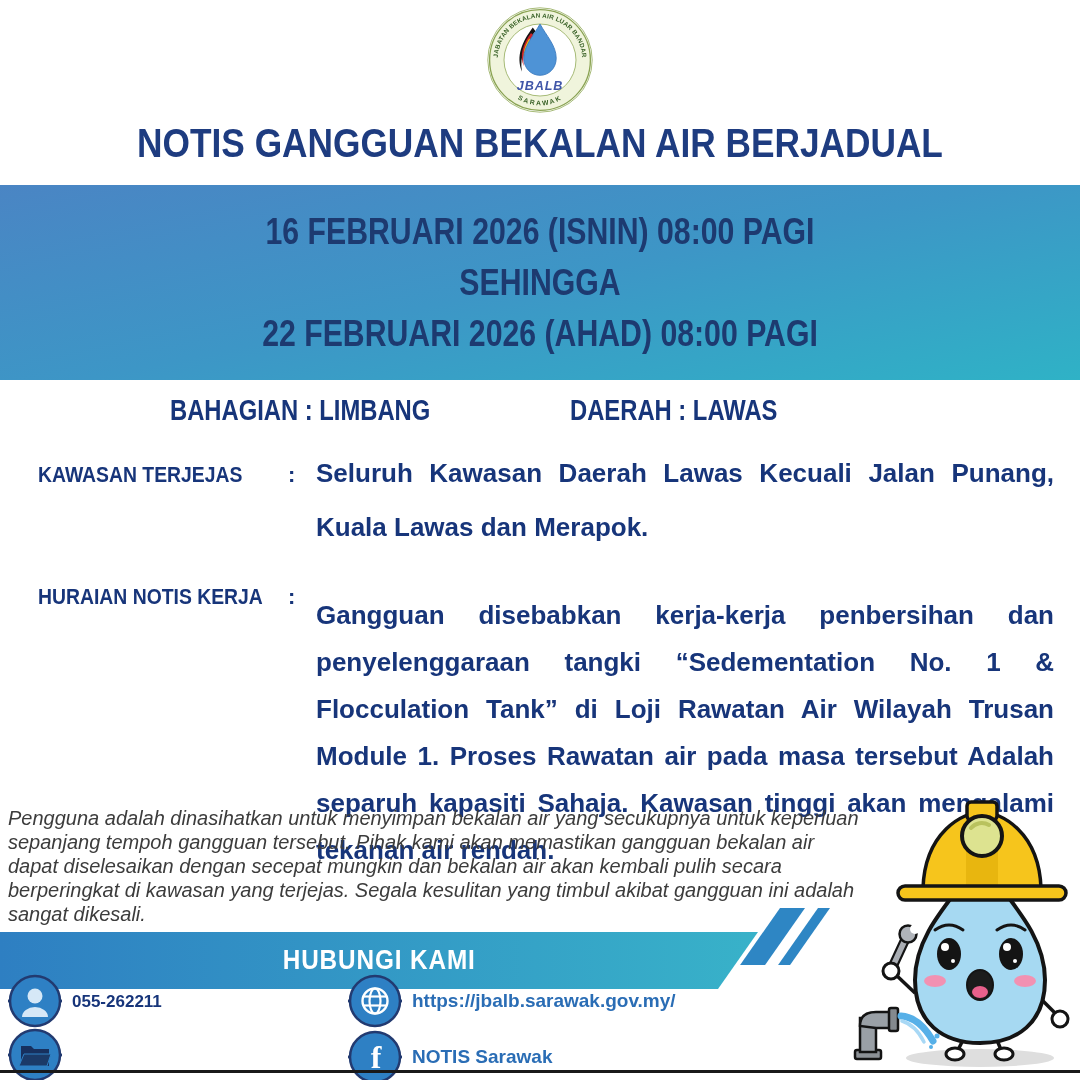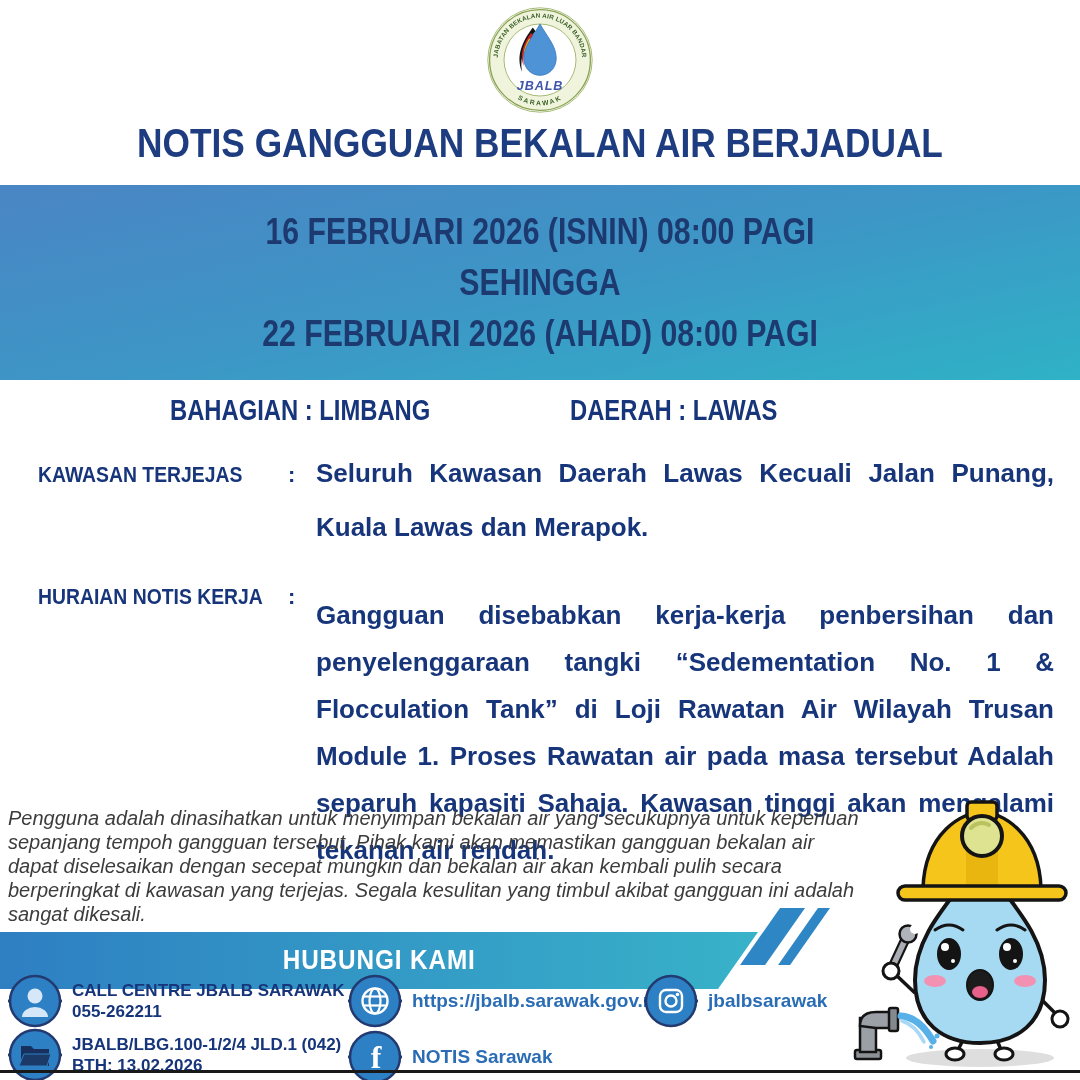--- a/index.html
+++ b/index.html
@@ -119,37 +119,32 @@
 
   <div class="contact-item ci-1">
     <svg width="54" height="54" viewBox="-27 -27 54 54">
       <circle r="25" fill="#2e80c4" stroke="#223a70" stroke-width="2.5"></circle>
       <circle cx="-26.5" cy="0" r="1.4" fill="#223a70"></circle>
         <circle cx="26.5" cy="0" r="1.4" fill="#223a70"></circle>
       <circle cx="0" cy="-5" r="7.5" fill="#d6e8f7"></circle>
       <path d="M-13,16 a13,10 0 0 1 26,0 z" fill="#d6e8f7"></path>
     </svg>
     <div class="contact-text">
-      <div class="contact-line-sm">CALL CENTRE JBALB SARAWAK</div>
       <div class="contact-line-sm">055-262211</div>
     </div>
   </div>
 
   <div class="contact-item ci-2">
     <svg width="54" height="54" viewBox="-27 -27 54 54">
       <circle r="25" fill="#2e80c4" stroke="#223a70" stroke-width="2.5"></circle>
       <circle cx="-26.5" cy="0" r="1.4" fill="#223a70"></circle>
         <circle cx="26.5" cy="0" r="1.4" fill="#223a70"></circle>
       <path d="M-14,-9 h10 l3,3 h15 v17 h-28 z" fill="#17305e"></path>
       <path d="M-11,-1 h27 l-4,12 h-28 z" fill="#1b3a68" stroke="#2e80c4" stroke-width="1"></path>
     </svg>
-    <div class="contact-text">
-      <div class="contact-line-sm">JBALB/LBG.100-1/2/4 JLD.1 (042)</div>
-      <div class="contact-line-sm">BTH: 13.02.2026</div>
-    </div>
   </div>
 
   <div class="contact-item ci-3">
     <svg width="54" height="54" viewBox="-27 -27 54 54">
       <circle r="25" fill="#2e80c4" stroke="#223a70" stroke-width="2.5"></circle>
       <circle cx="-26.5" cy="0" r="1.4" fill="#223a70"></circle>
         <circle cx="26.5" cy="0" r="1.4" fill="#223a70"></circle>
       <circle r="12.5" fill="none" stroke="#ffffff" stroke-width="2.4"></circle>
       <ellipse rx="5.5" ry="12.5" fill="none" stroke="#ffffff" stroke-width="2.2"></ellipse>
       <line x1="-12" y1="-4.5" x2="12" y2="-4.5" stroke="#ffffff" stroke-width="2.2"></line>
@@ -165,33 +160,20 @@
       <circle r="25" fill="#2e80c4" stroke="#223a70" stroke-width="2.5"></circle>
       <circle cx="-26.5" cy="0" r="1.4" fill="#223a70"></circle>
         <circle cx="26.5" cy="0" r="1.4" fill="#223a70"></circle>
       <text x="1" y="11" text-anchor="middle" font-family="Liberation Serif, serif" font-size="32" font-weight="bold" fill="#ffffff">f</text>
     </svg>
     <div class="contact-text">
       <div class="contact-line-lg">NOTIS Sarawak</div>
     </div>
   </div>
 
-  <div class="contact-item ci-5">
-    <svg width="54" height="54" viewBox="-27 -27 54 54">
-      <circle r="25" fill="#2e80c4" stroke="#223a70" stroke-width="2.5"></circle>
-      <circle cx="-26.5" cy="0" r="1.4" fill="#223a70"></circle>
-        <circle cx="26.5" cy="0" r="1.4" fill="#223a70"></circle>
-      <rect x="-11" y="-11" width="22" height="22" rx="6" fill="none" stroke="#ffffff" stroke-width="2.4"></rect>
-      <circle r="5.5" fill="none" stroke="#ffffff" stroke-width="2.4"></circle>
-      <circle cx="6.5" cy="-6.5" r="1.8" fill="#ffffff"></circle>
-    </svg>
-    <div class="contact-text">
-      <div class="contact-line-lg">jbalbsarawak</div>
-    </div>
-  </div>
 
   <svg class="mascot" viewBox="0 0 235 290">
     <ellipse cx="135" cy="268" rx="74" ry="9" fill="#dedede"></ellipse>
 
     <g>
       <rect x="10" y="260" width="26" height="9" rx="2" fill="#8c9196" stroke="#141414" stroke-width="2.5"></rect>
       <rect x="15" y="228" width="16" height="34" fill="#9aa0a6" stroke="#141414" stroke-width="2.5"></rect>
       <path d="M15,236 q0,-14 16,-14 h14 v16 h-14 z" fill="#9aa0a6" stroke="#141414" stroke-width="2.5"></path>
       <rect x="44" y="218" width="9" height="23" rx="2" fill="#84898e" stroke="#141414" stroke-width="2.5"></rect>
       <path d="M56,226 C70,227 80,237 88,251" fill="none" stroke="#57b0e8" stroke-width="7" stroke-linecap="round"></path>

